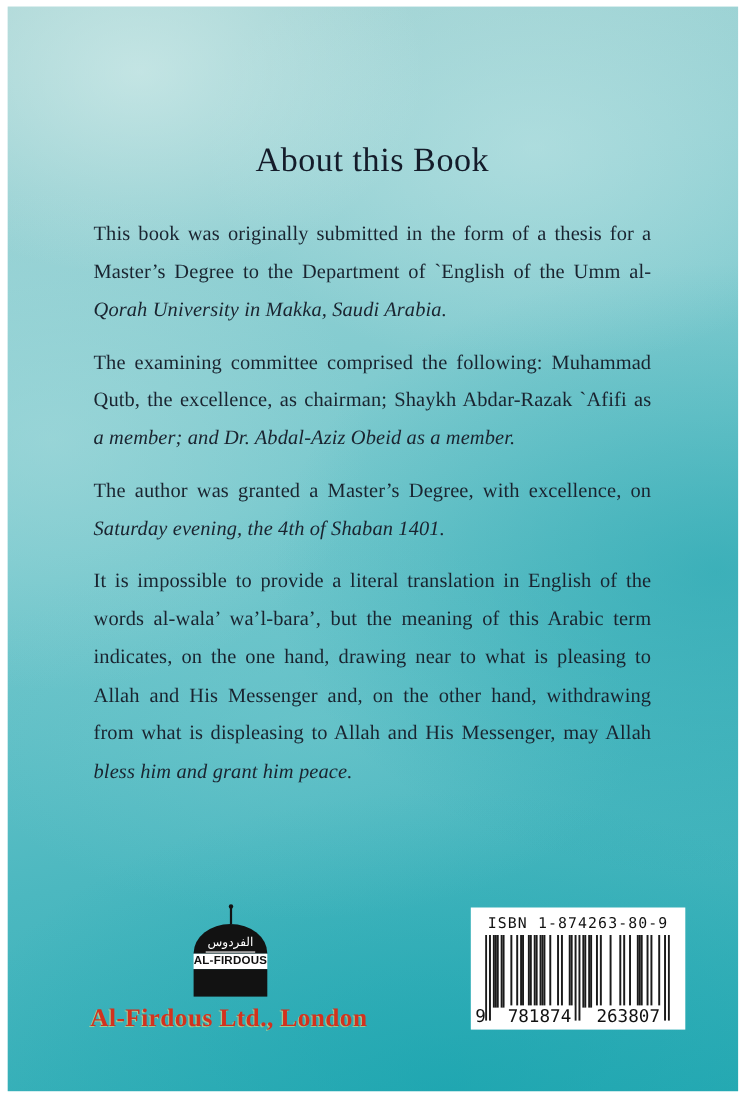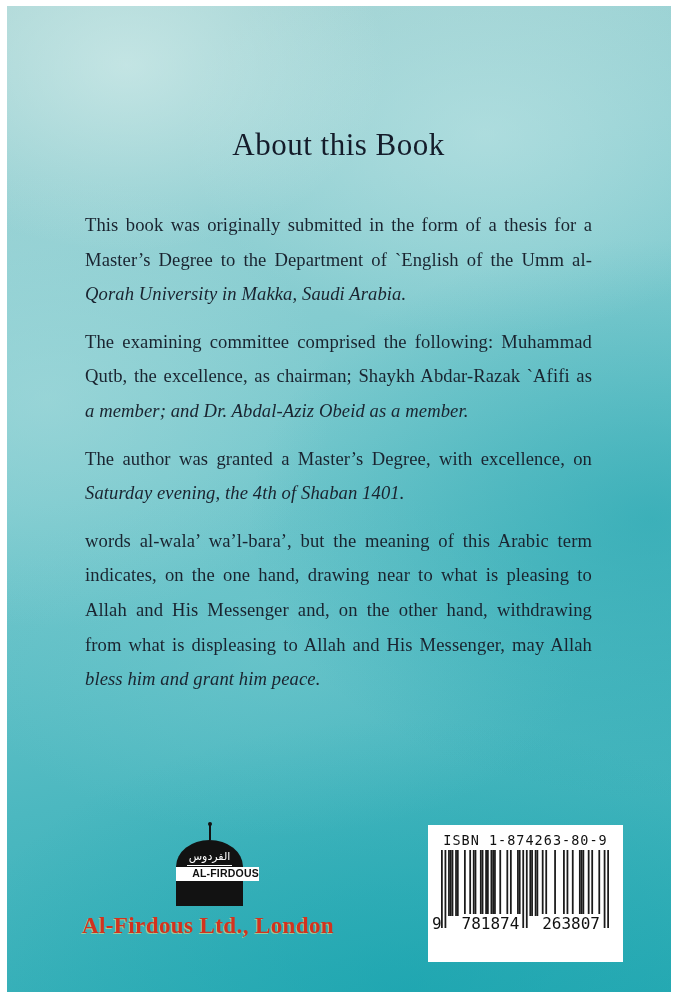--- a/index.html
+++ b/index.html
@@ -14,21 +14,21 @@
       radial-gradient(500px 340px at 72% 13%, rgba(198,232,232,0.50), rgba(198,232,232,0) 60%),
       radial-gradient(620px 430px at 97% 52%, rgba(18,158,170,0.48),  rgba(18,158,170,0) 65%),
       radial-gradient(480px 380px at 6% 40%,  rgba(173,221,222,0.50), rgba(173,221,222,0) 60%),
       radial-gradient(520px 300px at 40% 66%, rgba(120,202,208,0.40), rgba(120,202,208,0) 60%),
       radial-gradient(700px 420px at 60% 100%,rgba(16,160,172,0.50),  rgba(16,160,172,0) 65%),
       linear-gradient(168deg, #a6d4d4 0%, #92d0d3 22%, #76c8cd 45%, #4cb8c0 72%, #2aabb4 100%);
   }
   .textcol { position:absolute; left:78px; right:79px; top:120px; color:#1a2430; }
   .title {
     font-size:31px; font-weight:normal; line-height:38px; text-align:center;
-    margin:0 0 44px 0; letter-spacing:0.5px; color:#141c2a;
+    margin:0 0 32px 0; letter-spacing:0.5px; color:#141c2a;
   }
   .para { margin:0 0 13px 0; }
   .line {
     font-size:18.6px; line-height:34.6px; letter-spacing:0.1px;
     text-align:justify; text-align-last:justify; text-justify:inter-word;
   }
   .line.last { text-align-last:left;font-style:italic; }
 
   
   .logo { position:absolute; left:169px; top:816px; width:67px; }
@@ -41,34 +41,34 @@
     display:flex; align-items:flex-end; justify-content:center;
   }
   .arabic {
     display:block; color:#ffffff; font-size:11px; line-height:12px;
     padding:0 2px 2px 2px; margin:0 5px 1px 5px; border-bottom:1.5px solid #ffffff;
     font-family:"DejaVu Sans", sans-serif;
   }
   .band {
     width:67px; background:#ffffff; color:#101010; text-align:center;
     font-family:"Liberation Sans", sans-serif; font-weight:bold;
-    font-size:10.5px; line-height:11px; padding:1px 0 2px 16px; letter-spacing:0.2px;
+    font-size:10.5px; line-height:11px; padding:1px 0 2px 0; letter-spacing:0.2px;
   }
   .block { width:67px; height:25px; background:#121212; }
 
   .publisher {
     position:absolute; left:75px; top:907px;
     font-family:"Liberation Serif", serif; font-weight:bold; font-size:23px;
     color:#d3321e; letter-spacing:0.4px;
     text-shadow:-1px 1px 0 rgba(246,226,130,0.55);
   }
 
   
   .bcbox {
-    position:absolute; left:421px; top:819px; width:195px; height:137px;
+    position:absolute; left:421px; top:819px; width:195px; height:111px;
     background:#ffffff; box-sizing:border-box;
   }
   .bclabel {
     margin-top:7px; text-align:center; color:#111;
     font-family:"DejaVu Sans Mono", monospace; font-size:13.5px; letter-spacing:1px;
   }
   .bars { height:78px; margin:2px 14px -14px 13px; }
   .bars svg { display:block; width:100%; height:100%; }
   .bcnums {
     position:relative; display:flex; justify-content:space-between; align-items:baseline;
@@ -97,20 +97,21 @@
         <div class="line">Qutb, the excellence, as chairman; Shaykh Abdar-Razak `Afifi as</div>
         <div class="line last">a member; and Dr. Abdal-Aziz Obeid as a member.</div>
       </div>
 
       <div class="para">
         <div class="line">The author was granted a Master’s Degree, with excellence, on</div>
         <div class="line last">Saturday evening, the 4th of Shaban 1401.</div>
       </div>
 
       <div class="para">
+        <div class="line">It is impossible to provide a literal translation in English of the</div>
         <div class="line">words al-wala’ wa’l-bara’, but the meaning of this Arabic term</div>
         <div class="line">indicates, on the one hand, drawing near to what is pleasing to</div>
         <div class="line">Allah and His Messenger and, on the other hand, withdrawing</div>
         <div class="line">from what is displeasing to Allah and His Messenger, may Allah</div>
         <div class="line last">bless him and grant him peace.</div>
       </div>
     </div>
 
     <div class="logo">
       <div class="finial"></div>

